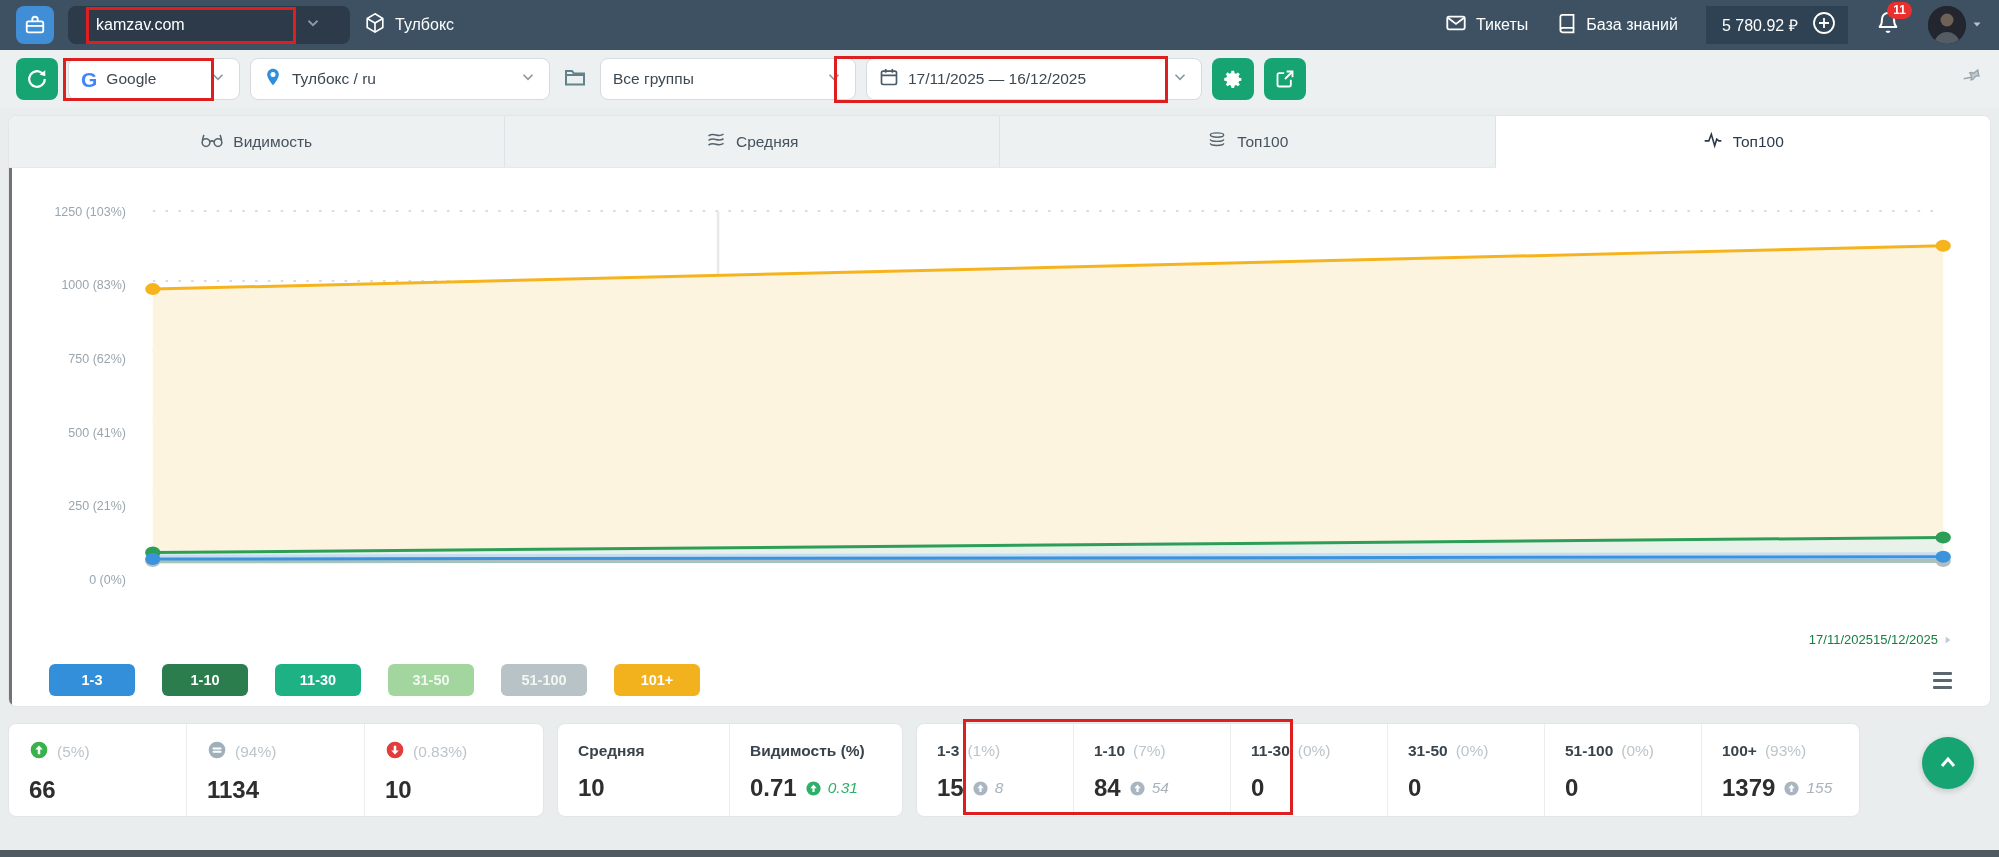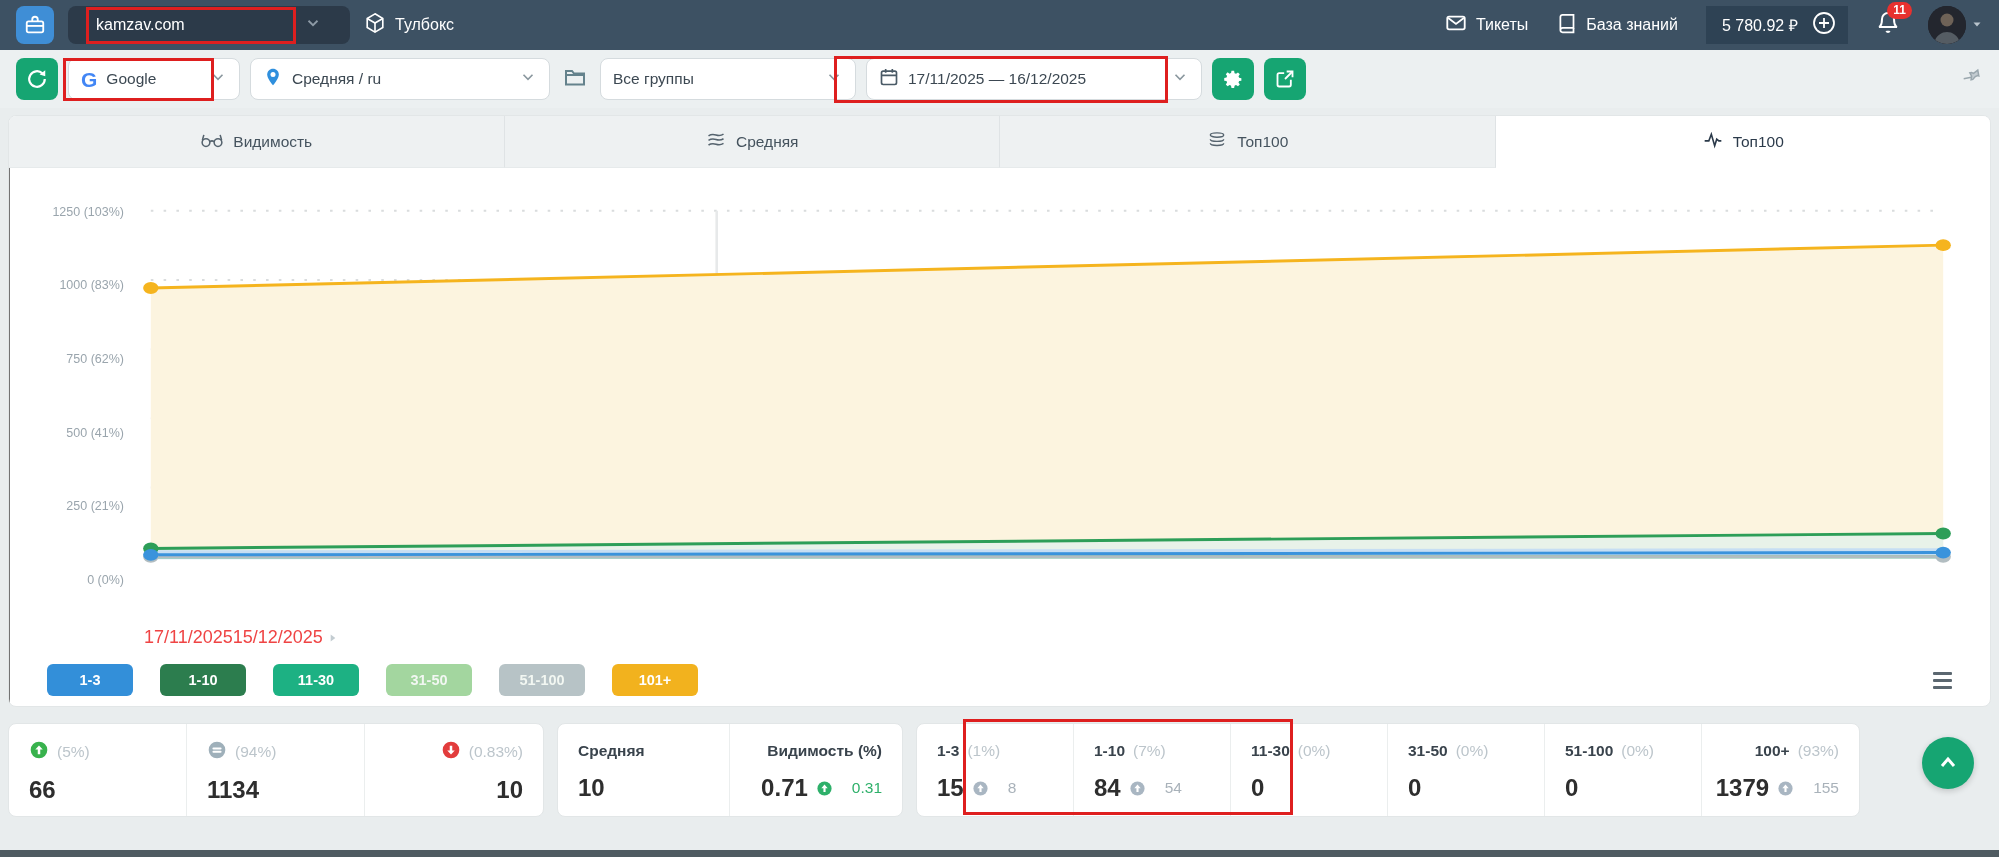--- a/index.html
+++ b/index.html
@@ -44,45 +44,45 @@
   .panel { display:flex; height:539px; }
 
   
   .panel-left { width:396px; padding-top:28px; flex:0 0 auto; }
   .donut-title { text-align:center; font-size:19px; font-weight:bold; color:#2b4460; }
   .donut-box { position:relative; width:280px; margin:38px auto 0; }
   .donut-center { position:absolute; left:0; top:0; width:100%; height:100%; display:grid; place-items:center;
                   font-size:27px; font-weight:bold; color:#1d9f70; pointer-events:none; }
 
   
-  .panel-right { flex:1; border-left:1px solid #737373; padding:28px 34px 0 0; display:flex; flex-direction:column; }
+  .panel-right { flex:1; border-left:3px solid #737373; padding:28px 34px 0 0; display:flex; flex-direction:column; }
   .chart-area { display:flex; height:452px; }
   .y-axis { width:128px; position:relative; flex:0 0 auto; }
   .y-axis span { position:absolute; right:14px; transform:translateY(-50%); font-size:12.5px; color:#9aa5ad; white-space:nowrap; }
   .plot-col { flex:1; display:flex; flex-direction:column; }
   .plot-col svg { display:block; }
-  .x-labels { display:flex; justify-content:flex-start; font-size:18px; color:#ef4444; padding:6px 0 0 6px; }
+  .x-labels { display:flex; justify-content:flex-end; font-size:13px; color:#15803d; padding:6px 0 0 6px; }
   .x-right { display:flex; align-items:center; gap:2px; }
   .legend-row { display:flex; align-items:center; gap:27px; margin:16px 0 0 37px; }
   .chip { min-width:86px; padding:8px 10px; border-radius:6px; color:#fff; font-size:14.5px; font-weight:bold; text-align:center; cursor:pointer; }
   .chip.light { color:#f2f7f2; }
   .burger { margin-left:auto; margin-right:4px; display:flex; flex-direction:column; gap:4px; cursor:pointer; }
   .burger i { width:19px; height:3px; background:#5b6770; border-radius:1px; }
 
   
   .stats { display:flex; gap:13px; margin:16px 8px 0; align-items:stretch; }
   .stat-card { background:#fff; border:1px solid #e2e6e7; border-radius:8px; display:flex; }
   .cell { padding:16px 20px 14px; border-right:1px solid #ebeeee; display:flex; flex-direction:column; justify-content:flex-start; }
-  .stat-card .cell:last-child { border-right:none;align-items:flex-end; }
+  .stat-card .cell:last-child { border-right:none; }
   .cell .top { display:flex; align-items:center; gap:8px; font-size:15.5px; min-height:22px; }
   .cell .lab { font-weight:bold; color:#39434c; }
   .cell .pct { color:#bcc5cb; }
   .vrow { display:flex; align-items:center; gap:8px; margin-top:14px; }
   .val { font-size:24px; font-weight:bold; color:#2e2e2e; line-height:1; }
-  .delta { font-size:15.5px; color:#a9b2ba; display:flex; align-items:center; gap:19px; }
+  .delta { font-size:15.5px; color:#a9b2ba; display:flex; align-items:center; gap:6px;font-style:italic; }
   .delta.green { color:#2eb06a; }
   .w178 { width:178px; } .w172 { width:172px; } .w157 { width:157px; }
 
   .scroll-top { position:absolute; left:1922px; top:737px; width:52px; height:52px; border-radius:50%;
                 background:#16a572; border:none; display:grid; place-items:center; cursor:pointer; box-shadow:0 2px 6px rgba(0,0,0,.18); }
 
   
   .anno { position:absolute; border:3px solid #de1f1f; z-index:60; pointer-events:none; }
   .bottom-strip { position:absolute; left:0; bottom:0; width:100%; height:7px; background:#4f5b61; }
 </style>
@@ -188,21 +188,21 @@
           </svg>
       </span>
     </div>
     <div class="sel sel-region">
       <span>
         <svg width="20" height="20" viewBox="0 0 24 24">
             <path d="M12 2C8.1 2 5 5.1 5 9c0 5.2 7 13 7 13s7-7.8 7-13c0-3.9-3.1-7-7-7z" fill="#2f8fdd"></path>
             <circle cx="12" cy="9" r="3" fill="#fff"></circle>
           </svg>
       </span>
-      <span>Средняя / ru</span>
+      <span>Тулбокс / ru</span>
       <span class="chev">
         <svg width="18" height="18" viewBox="0 0 24 24" fill="none" stroke="#8a979e" stroke-width="2.2">
             <polyline points="6 9 12 15 18 9"></polyline>
           </svg>
       </span>
     </div>
     <span style="margin:0 3px;">
       <svg width="24" height="24" viewBox="0 0 24 24" fill="none" stroke="#64828c" stroke-width="2">
         <path d="M3 6h6l2 2.5h10v11H3z"></path>
           <path d="M3 10h18"></path>

